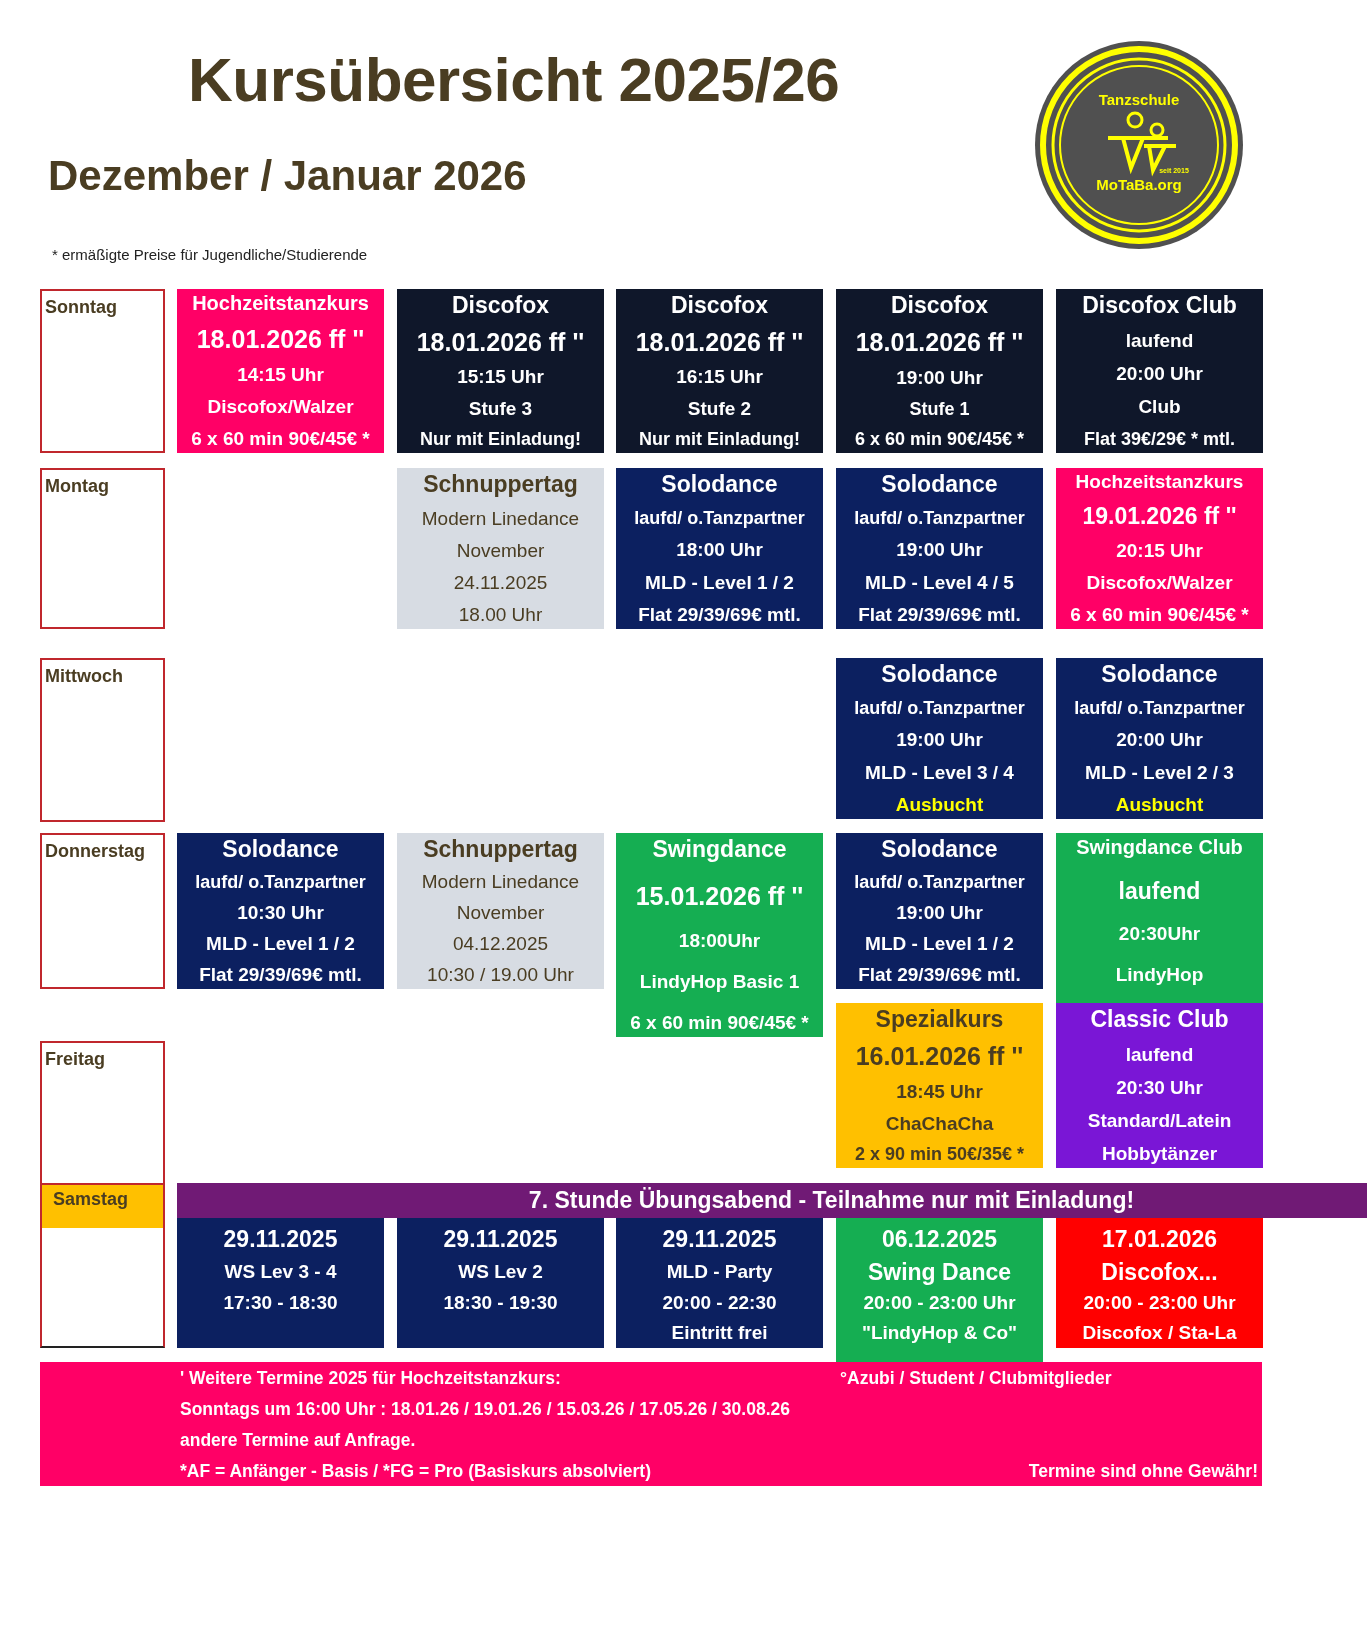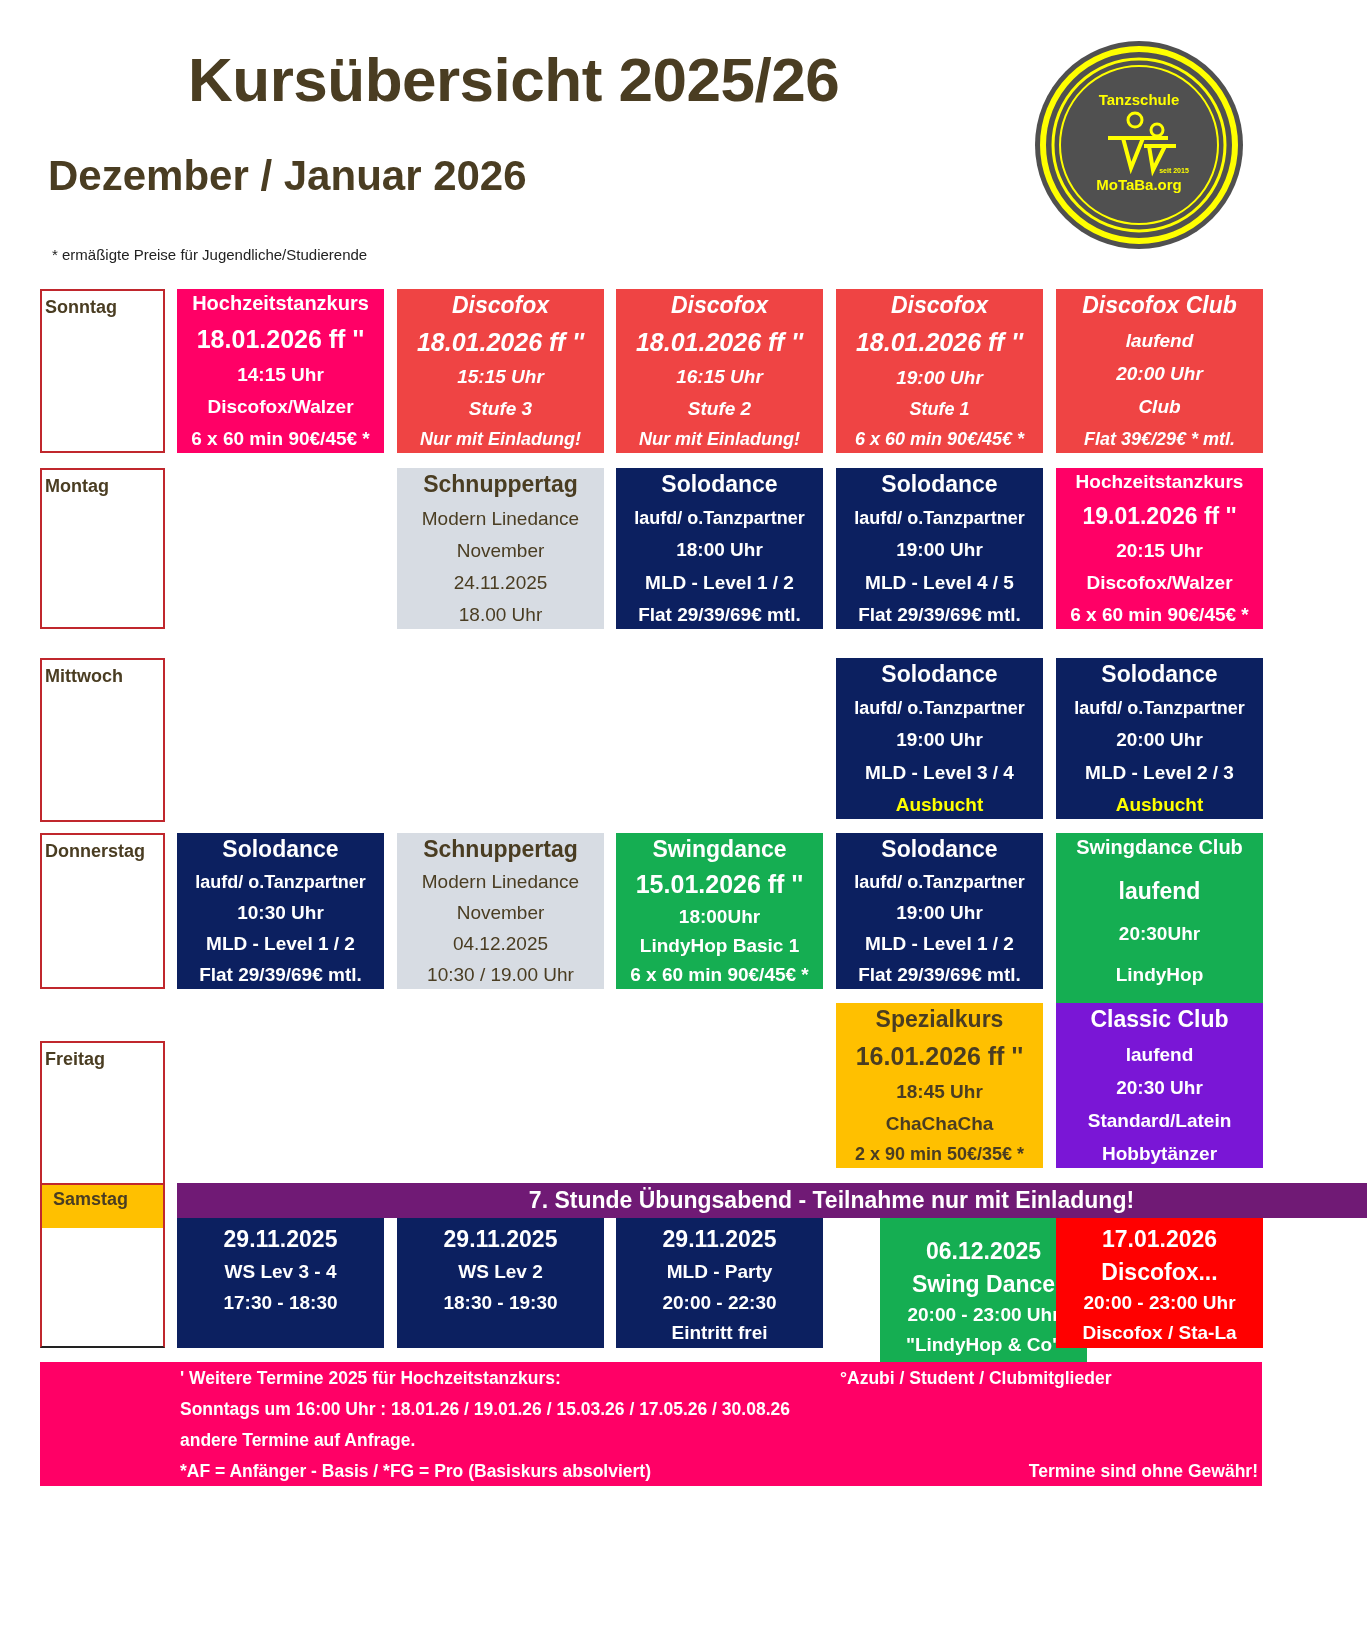--- a/index.html
+++ b/index.html
@@ -19,21 +19,21 @@
   .cell { position: absolute; width: 207px; display: flex; flex-direction: column; justify-content: space-between; align-items: center; text-align: center; color: #fff; font-weight: bold; padding: 3px 0; overflow: hidden; }
   .cell span { display: block; white-space: nowrap; line-height: 1.15; }
   .cell .t { font-size: 23px; }
   .cell .t-sm { font-size: 20px; }
   .cell .big { font-size: 25px; }
   .cell .l { font-size: 19px; }
   .cell .l-sm { font-size: 18px; }
   .cell .yellow { color: #ffff00; }
 
   .pink { background: #ff0066; }
-  .blue { background: #ef4444; font-style: italic; }
+  .blue { background: #0f172a; }
   .navy { background: #0c2060; }
   .grey { background: #d7dce3; color: #4a3d22; }
   .grey .l { font-weight: normal; }
   .green { background: #15ae52; }
   .amber { background: #ffc000; color: #4a3d22; }
   .purple { background: #7a16d6; }
   .red { background: #ff0000; }
 
   .banner { position: absolute; left: 177px; top: 1183px; width: 1309px; height: 35px; background: #701a75; color: #fff; font-weight: bold; font-size: 23px; text-align: center; line-height: 35px; white-space: nowrap; }
 
@@ -168,21 +168,21 @@
   <span class="l">MLD - Level 1 / 2</span>
   <span class="l">Flat 29/39/69€ mtl.</span>
 </div>
 <div class="cell grey" style="left:397px;top:833px;height:156px">
   <span class="t">Schnuppertag</span>
   <span class="l">Modern Linedance</span>
   <span class="l">November</span>
   <span class="l">04.12.2025</span>
   <span class="l">10:30 / 19.00 Uhr</span>
 </div>
-<div class="cell green" style="left:616px;top:833px;height:156px">
+<div class="cell green" style="left:616px;top:833px;height:204px">
   <span class="t">Swingdance</span>
   <span class="big">15.01.2026  ff ''</span>
   <span class="l">18:00Uhr</span>
   <span class="l">LindyHop Basic 1</span>
   <span class="l">6 x 60 min 90€/45€ *</span>
 </div>
 <div class="cell navy" style="left:836px;top:833px;height:156px">
   <span class="t">Solodance</span>
   <span class="l-sm">laufd/ o.Tanzpartner</span>
   <span class="l">19:00 Uhr</span>
@@ -223,21 +223,21 @@
   <span class="t" style="line-height:34px">29.11.2025</span>
   <span class="l" style="line-height:32px">WS Lev 2</span>
   <span class="l" style="line-height:30px">18:30 - 19:30</span>
 </div>
 <div class="cell navy" style="left:616px;top:1218px;height:130px;justify-content:flex-start;padding-top:4px">
   <span class="t" style="line-height:34px">29.11.2025</span>
   <span class="l" style="line-height:32px">MLD - Party</span>
   <span class="l" style="line-height:30px">20:00 - 22:30</span>
   <span class="l" style="line-height:30px">Eintritt frei</span>
 </div>
-<div class="cell green" style="left:880px;top:1218px;height:148px;justify-content:flex-start;padding-top:16px">
+<div class="cell green" style="left:836px;top:1218px;height:148px;justify-content:flex-start;padding-top:4px">
   <span class="t" style="line-height:34px">06.12.2025</span>
   <span class="t" style="line-height:32px">Swing Dance</span>
   <span class="l" style="line-height:30px">20:00 - 23:00 Uhr</span>
   <span class="l" style="line-height:30px">"LindyHop &amp; Co"</span>
 </div>
 <div class="cell red" style="left:1056px;top:1218px;height:130px;justify-content:space-between;padding-top:4px">
   <span class="t" style="line-height:34px">17.01.2026</span>
   <span class="t" style="line-height:32px">Discofox...</span>
   <span class="l" style="line-height:30px">20:00 - 23:00 Uhr</span>
   <span class="l" style="line-height:30px">Discofox / Sta-La</span>

